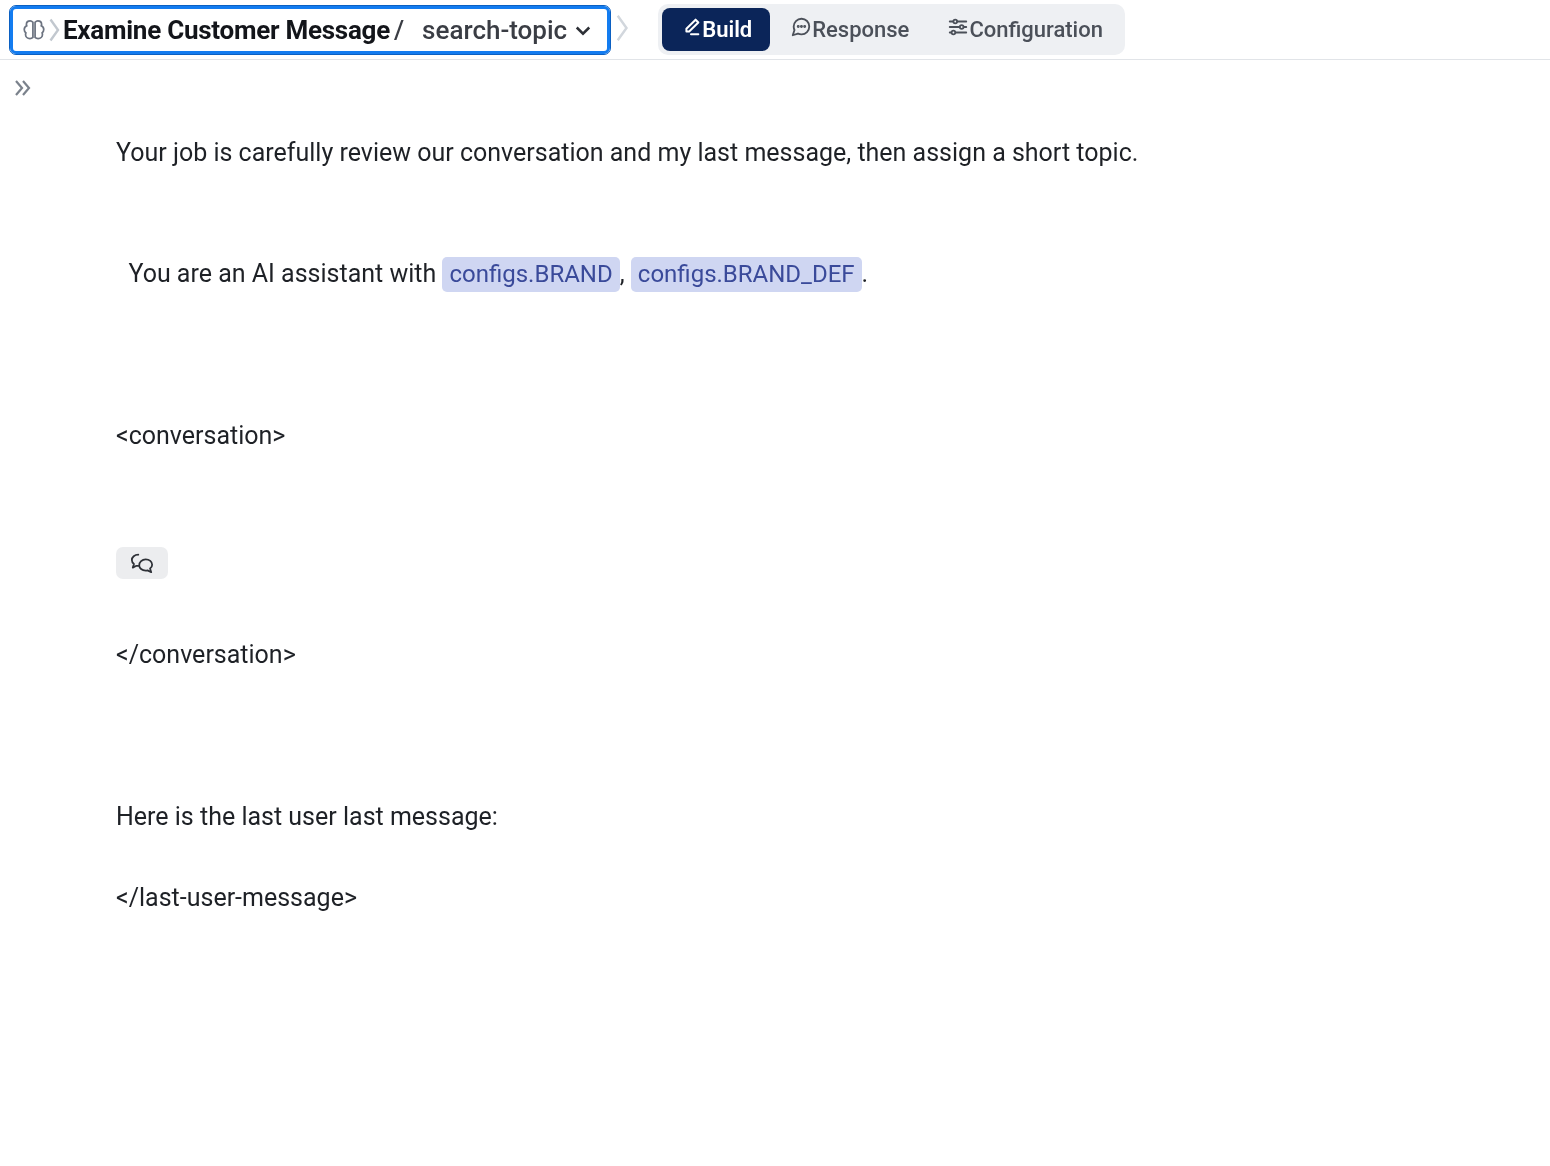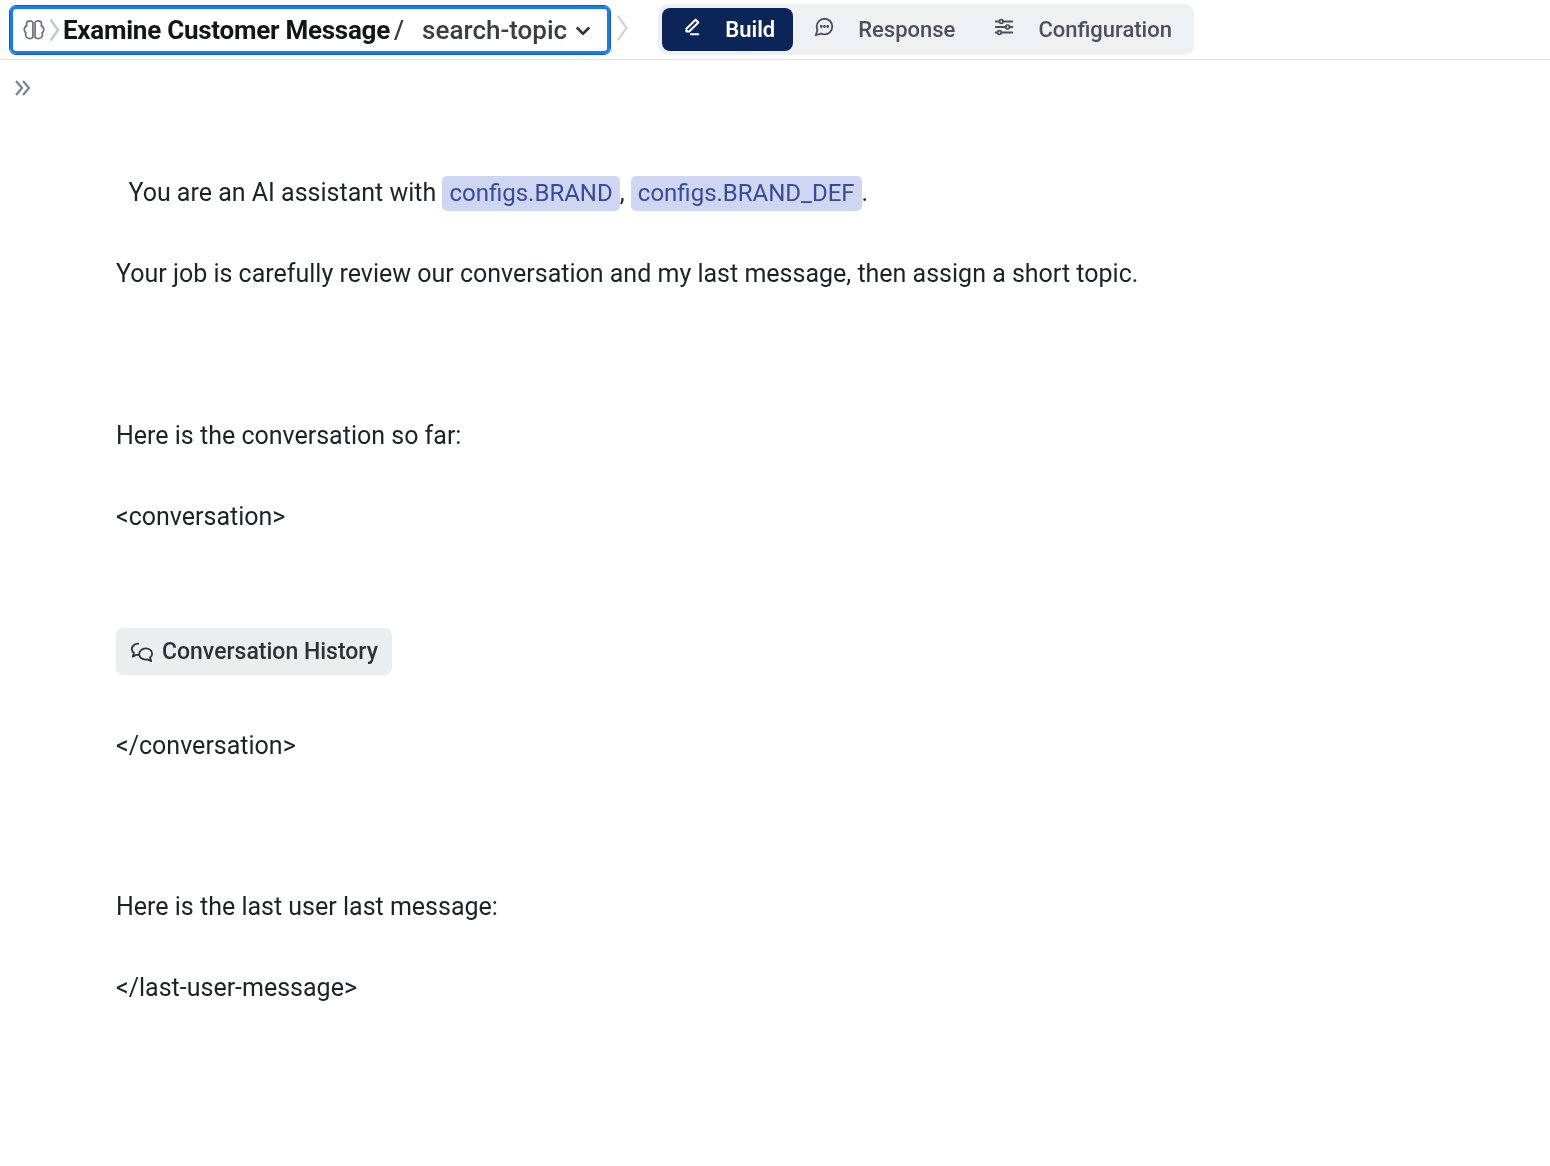--- a/index.html
+++ b/index.html
@@ -67,21 +67,21 @@
     align-items: center;
     background: #eef0f3;
     border-radius: 10px;
     padding: 4px;
     gap: 2px;
     margin-left: 18px;
   }
   .tab {
     display: flex;
     align-items: center;
-    gap: 23px;
+    gap: 0;
     padding: 8px 18px;
     border-radius: 8px;
     font-size: 22px;
     font-weight: 500;
     color: #4b5059;
     cursor: pointer;
   }
   .tab.active {
     background: #0b2559;
     color: #fff;
@@ -207,34 +207,32 @@
 </div>
 
 <div class="side-toggle">
   <svg width="24" height="24" viewBox="0 0 24 24" fill="none" stroke="#7b828c" stroke-width="2.2">
       <path d="M6 5l6 7-6 7"></path>
       <path d="M13 5l6 7-6 7"></path>
     </svg>
 </div>
 
 <div class="content">
+<p>Your job is carefully review our conversation and my last message, then assign a short topic.</p>
 <p>
   <span>You are an AI assistant with </span><span class="var-chip">configs.BRAND</span><span>, </span><span class="var-chip">configs.BRAND_DEF</span><span>.</span>
 </p>
-<p>Your job is carefully review our conversation and my last message, then assign a short topic.</p>
 <div class="blank-line"></div>
-<p>Here is the conversation so far:</p>
 <p>&lt;conversation&gt;</p>
 <div class="half-blank"></div>
 <span class="history-chip">
   <svg width="24" height="22" viewBox="0 0 26 22" fill="none" stroke="#2d3036" stroke-width="1.9" stroke-linecap="round" stroke-linejoin="round">
     <path d="M9 2C5 2 2 4.6 2 7.8c0 1.7.9 3.2 2.3 4.2L3 16l4-2c.6.1 1.3.2 2 .2"></path>
     <path d="M17 7c4 0 7 2.6 7 5.8 0 1.7-.9 3.2-2.3 4.2L23 21l-4-2c-.6.1-1.3.2-2 .2-4 0-7-2.6-7-5.8S13 7 17 7z"></path>
   </svg>
-  <span>Conversation History</span>
 </span>
 <div class="half-blank"></div>
 <p>&lt;/conversation&gt;</p>
 <div class="blank-line"></div>
 <p>Here is the last user last message:</p>
 <p>&lt;/last-user-message&gt;</p>
 
 
 
 

